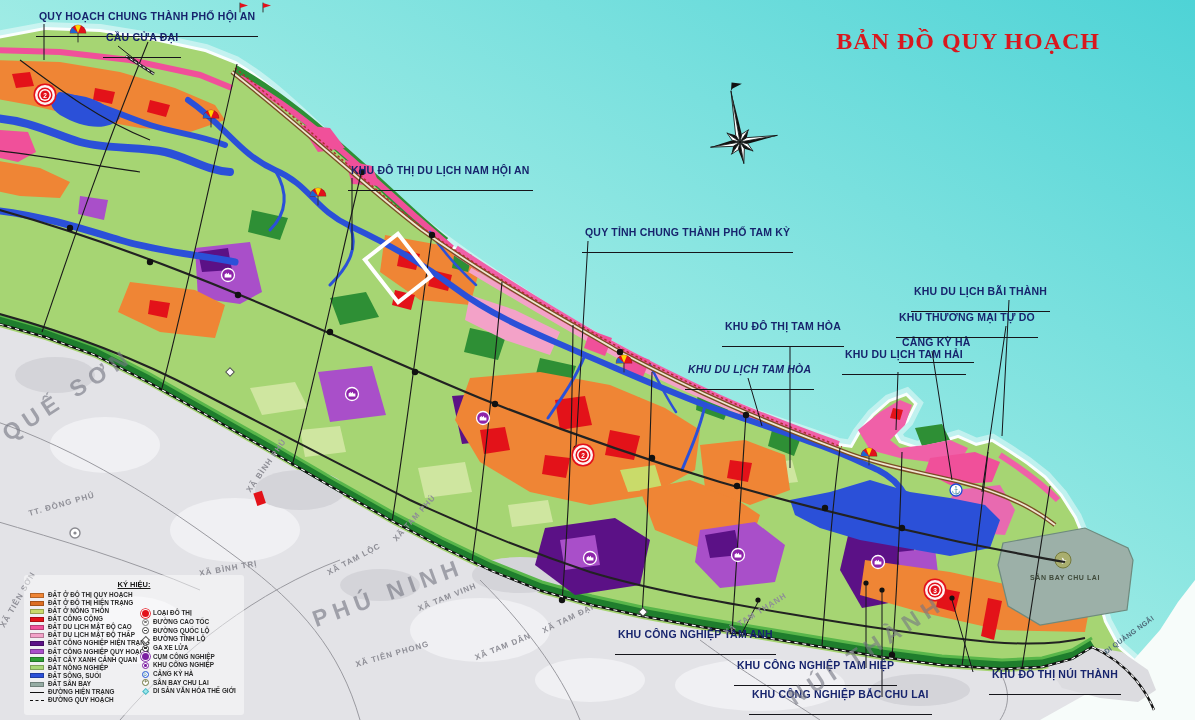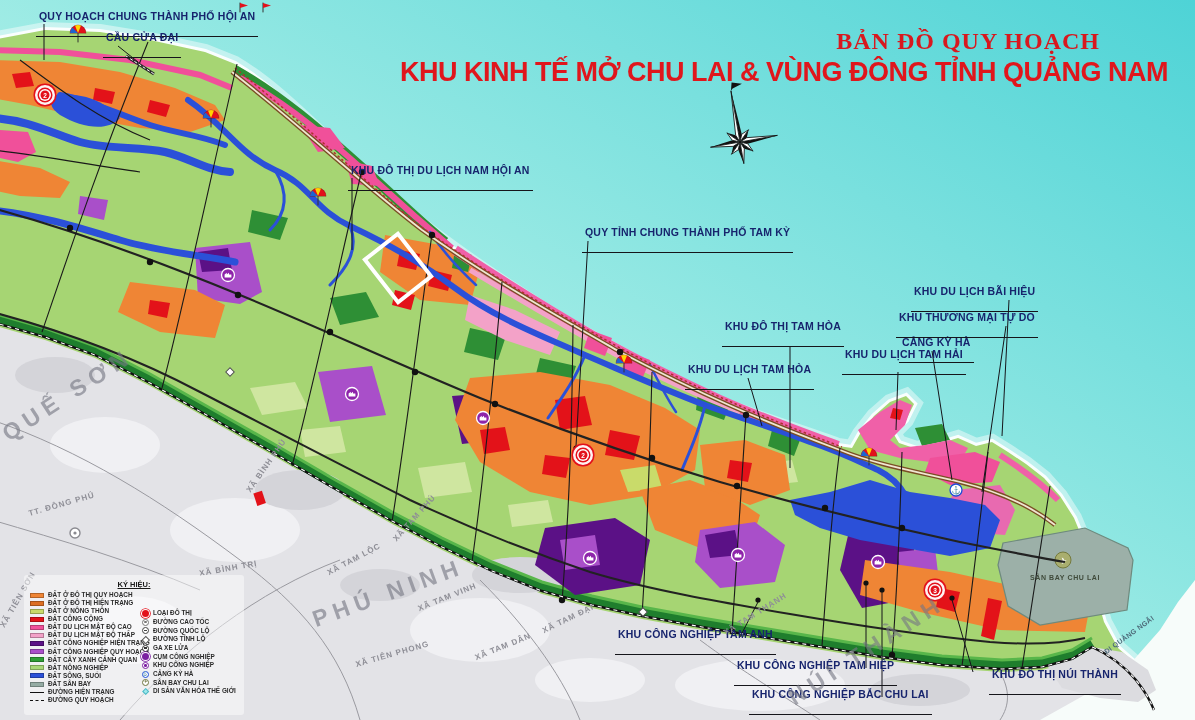--- a/index.html
+++ b/index.html
@@ -400,33 +400,32 @@
           <circle cx="866" cy="583" r="2.6"></circle>
       <circle cx="882" cy="590" r="2.6"></circle>
           <circle cx="952" cy="598" r="2.6"></circle>
       <circle cx="576" cy="448" r="2.6"></circle>
     </g>
   </g>
 </svg>
 
 <div class="title-wrap">
   <div class="title-1">BẢN ĐỒ QUY HOẠCH</div>
-  <div class="title-2">KHU KINH TẾ MỞ CHU LAI &amp; VÙNG ĐÔNG TỈNH QUẢNG NAM</div>
 </div>
 
 <div class="callout" style="left:36px;top:10px;">QUY HOẠCH CHUNG THÀNH PHỐ HỘI AN</div>
 <div class="callout" style="left:103px;top:31px;">CẦU CỬA ĐẠI</div>
 <div class="callout" style="left:348px;top:164px;">KHU ĐÔ THỊ DU LỊCH NAM HỘI AN</div>
 <div class="callout" style="left:582px;top:226px;">QUY TỈNH CHUNG THÀNH PHỐ TAM KỲ</div>
 <div class="callout" style="left:722px;top:320px;">KHU ĐÔ THỊ TAM HÒA</div>
-<div class="callout" style="left:685px;top:363px;">KHU DU LỊCH TAM HÒA</div>
+<div class="callout" style="left:685px;top:363px;font-style:italic;">KHU DU LỊCH TAM HÒA</div>
 <div class="callout" style="left:842px;top:348px;">KHU DU LỊCH TAM HẢI</div>
 <div class="callout" style="left:899px;top:336px;">CẢNG KỲ HÀ</div>
 <div class="callout" style="left:896px;top:311px;">KHU THƯƠNG MẠI TỰ DO</div>
-<div class="callout" style="left:911px;top:285px;">KHU DU LỊCH BÃI HIỆU</div>
+<div class="callout" style="left:911px;top:285px;">KHU DU LỊCH BÃI THÀNH</div>
 <div class="callout" style="left:615px;top:628px;">KHU CÔNG NGHIỆP TAM ANH</div>
 <div class="callout" style="left:734px;top:659px;">KHU CÔNG NGHIỆP TAM HIỆP</div>
 <div class="callout" style="left:749px;top:688px;">KHU CÔNG NGHIỆP BẮC CHU LAI</div>
 <div class="callout" style="left:989px;top:668px;">KHU ĐÔ THỊ NÚI THÀNH</div>
 
 <div class="marker" style="left:45px;top:95px;">2</div>
 <div class="marker" style="left:583px;top:455px;">2</div>
 <div class="marker" style="left:935px;top:590px;">3</div>
 
 <div class="place big" style="left:12px;top:420px;transform:rotate(-33deg);">QUẾ SƠN</div>

